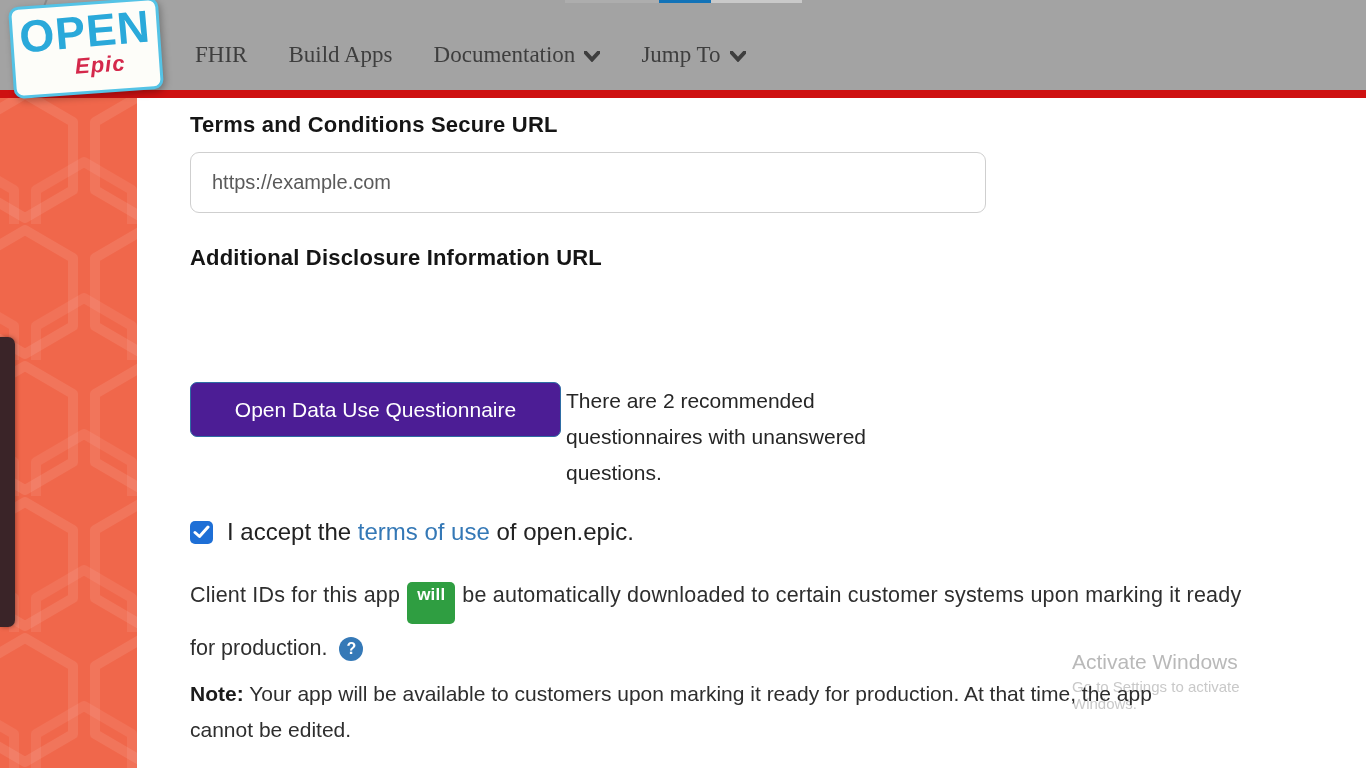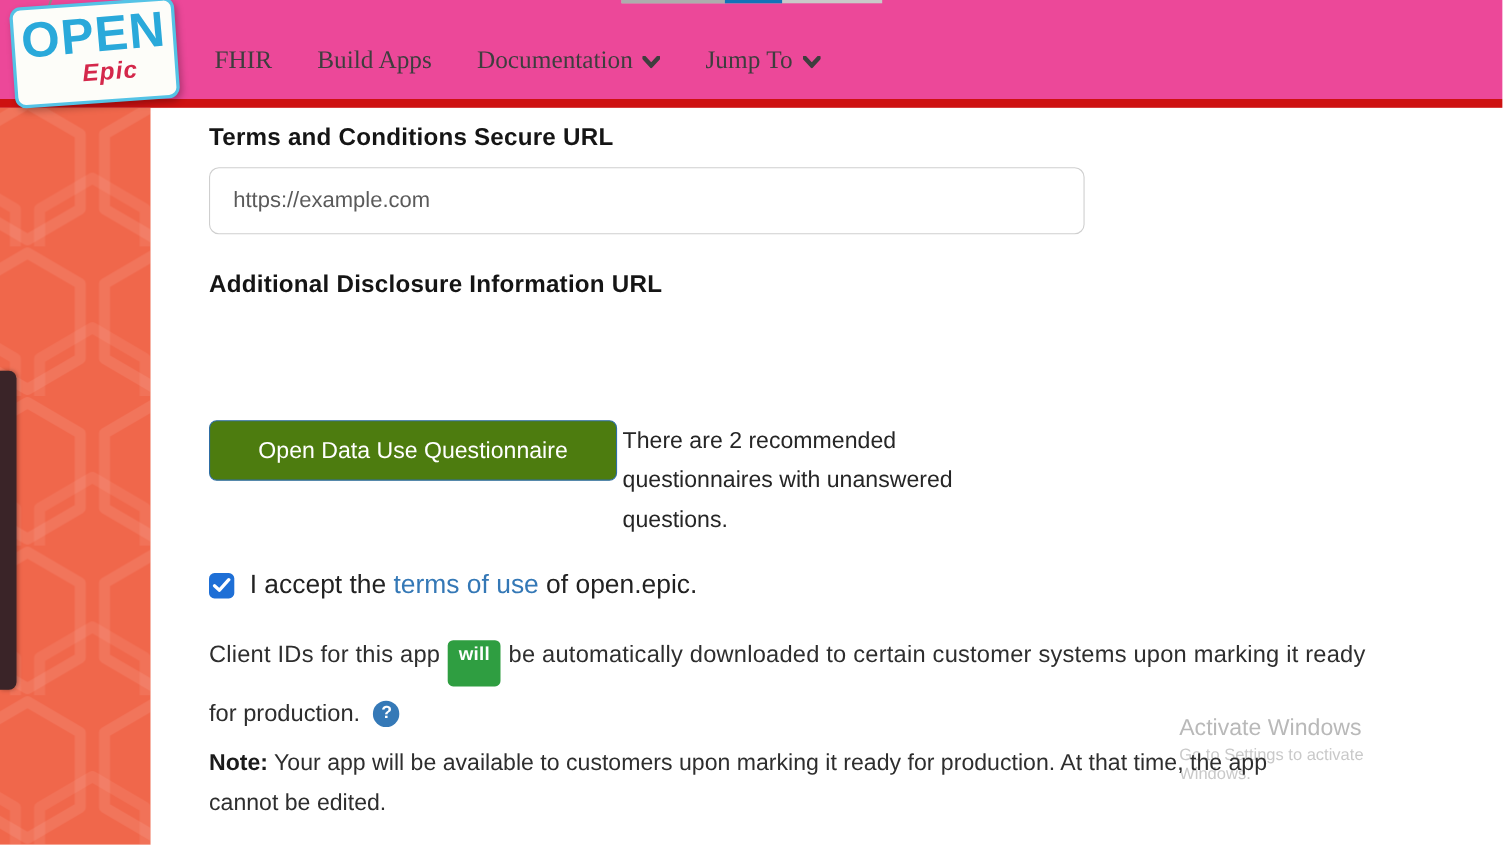--- a/index.html
+++ b/index.html
@@ -6,21 +6,21 @@
   html, body { width: 1366px; height: 768px; overflow: hidden; background: #ffffff;
     font-family: "Liberation Sans", sans-serif; }
   .stage { position: absolute; top: 0; left: 0; width: 1366px; height: 768px; overflow: hidden; background:#fff; }
 
   
   .tab-line { position: absolute; top: 0; left: 565px; width: 237px; height: 3px; background: #c9c9c9; }
   .tab-line .seg-dark { position:absolute; left:0; top:0; width:95px; height:3px; background:#adadad; }
   .tab-line .seg-blue { position: absolute; left: 94px; top: 0; width: 52px; height: 3px; background: #1273b8; }
 
   
-  .header { position: absolute; top: 0; left: 0; width: 1366px; height: 90px; background: #ec4899; }
+  .header { position: absolute; top: 0; left: 0; width: 1366px; height: 90px; background: #a3a3a3; }
   .nav { position: absolute; left: 195px; top: 42px; display: flex; gap: 41px; align-items: center;
     font-family: "Liberation Serif", serif; font-size: 23px; color: #3e3e3e; }
   .nav-item { display: flex; align-items: center; gap: 9px; cursor: pointer; white-space: nowrap; }
   .chev { width: 16px; height: 11px; margin-top: 3px; }
 
   .redline { position: absolute; top: 90px; left: 0; width: 1366px; height: 8px; background: #ce1111; z-index: 3; }
 
   
   .logo { position: absolute; left: 4px; top: -6px; width: 165px; height: 106px; z-index: 5; cursor: pointer; }
   .logo-hangers { position: absolute; left: 0; top: 0; }
@@ -44,21 +44,21 @@
   .lbl-terms { left: 53px; top: 14px; }
   .lbl-disclosure { left: 53px; top: 147px; }
 
   .url-input { position: absolute; left: 53px; width: 796px; height: 61px; border: 1.5px solid #cfcfcf;
     border-radius: 9px; background: #fff; font-size: 20px; padding: 12px 21px; color: #5a5a5a; outline: none;
     font-family: "Liberation Sans", sans-serif; }
   .inp-terms { top: 54px; }
   .inp-disclosure { top: 188px; }
   .url-input::placeholder { color: #9d9d9d; opacity: 1; }
 
-  .quest-btn { position: absolute; left: 53px; top: 284px; width: 371px; height: 55px; background: #4d7c0f;
+  .quest-btn { position: absolute; left: 53px; top: 284px; width: 371px; height: 55px; background: #4c1d95;
     border: 1px solid #2e6da4; border-radius: 7px; color: #ffffff; font-size: 21px; cursor: pointer;
     font-family: "Liberation Sans", sans-serif; }
   .quest-status { position: absolute; left: 429px; top: 285px; width: 356px; font-size: 21px; line-height: 36px;
     color: #262626; }
 
   .accept-row { position: absolute; left: 53px; top: 420px; display: flex; align-items: center; gap: 14px; }
   .checkbox { width: 23px; height: 23px; background: #1e6fd6; border-radius: 5px; display: flex;
     align-items: center; justify-content: center; cursor: pointer; flex: none; }
   .accept-text { font-size: 24px; color: #222222; }
   .accept-text a { color: #3478b6; text-decoration: none; cursor: pointer; }

